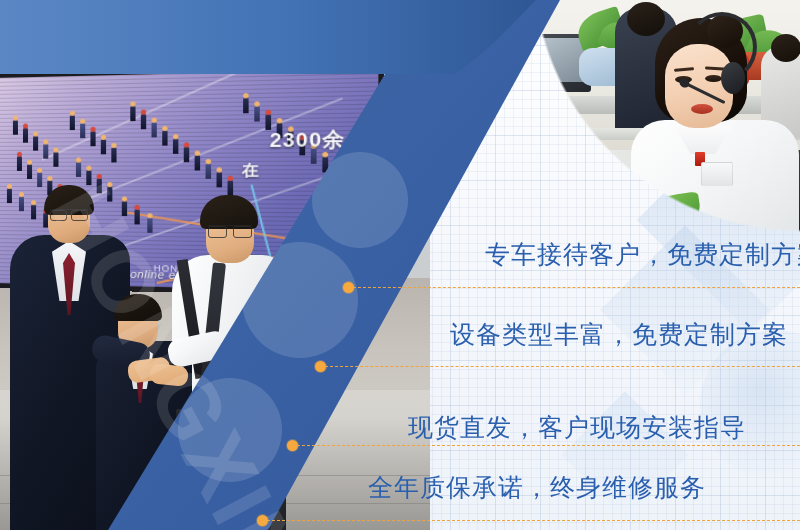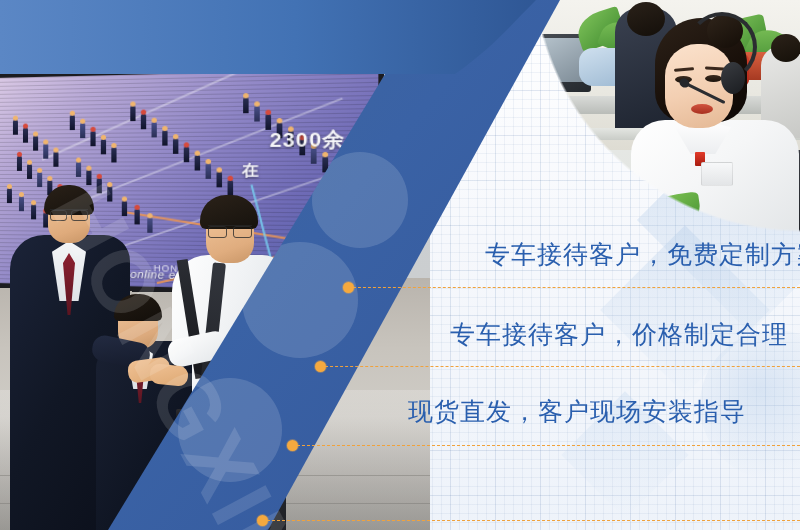--- a/index.html
+++ b/index.html
@@ -537,26 +537,27 @@
       <path d="M0,0 L536,0 C510,26 492,48 455,74 L0,74 Z" fill="url(#hdrGrad)"></path>
     </svg>
   </div>
 
   <div class="features">
 
     <div class="f-text" style="left:155px;top:23px;">专车接待客户，免费定制方案</div>
     <div class="f-sep" style="left:18px;top:72px;width:452px;"></div>
     <div class="f-dot" style="left:13px;top:67px;"></div>
 
-    <div class="f-text" style="left:120px;top:103px;">专车接待客户，价格制定合理</div>
+    <div class="f-text" style="left:120px;top:103px;">设备类型丰富，免费定制方案</div>
     <div class="f-sep" style="left:-10px;top:151px;width:480px;"></div>
     <div class="f-dot" style="left:-15px;top:146px;"></div>
 
-    <div class="f-text" style="left:78px;top:180px;">现货直发，客户现场安装指导</div>
+    <div class="f-text" style="left:78px;top:196px;">现货直发，客户现场安装指导</div>
     <div class="f-sep" style="left:-38px;top:230px;width:508px;"></div>
     <div class="f-dot" style="left:-43px;top:225px;"></div>
 
+    <div class="f-text" style="left:38px;top:256px;">全年质保承诺，终身维修服务</div>
     <div class="f-sep" style="left:-68px;top:305px;width:538px;"></div>
     <div class="f-dot" style="left:-73px;top:300px;"></div>
 
   </div>
 
 </div>
 
 </body></html>

